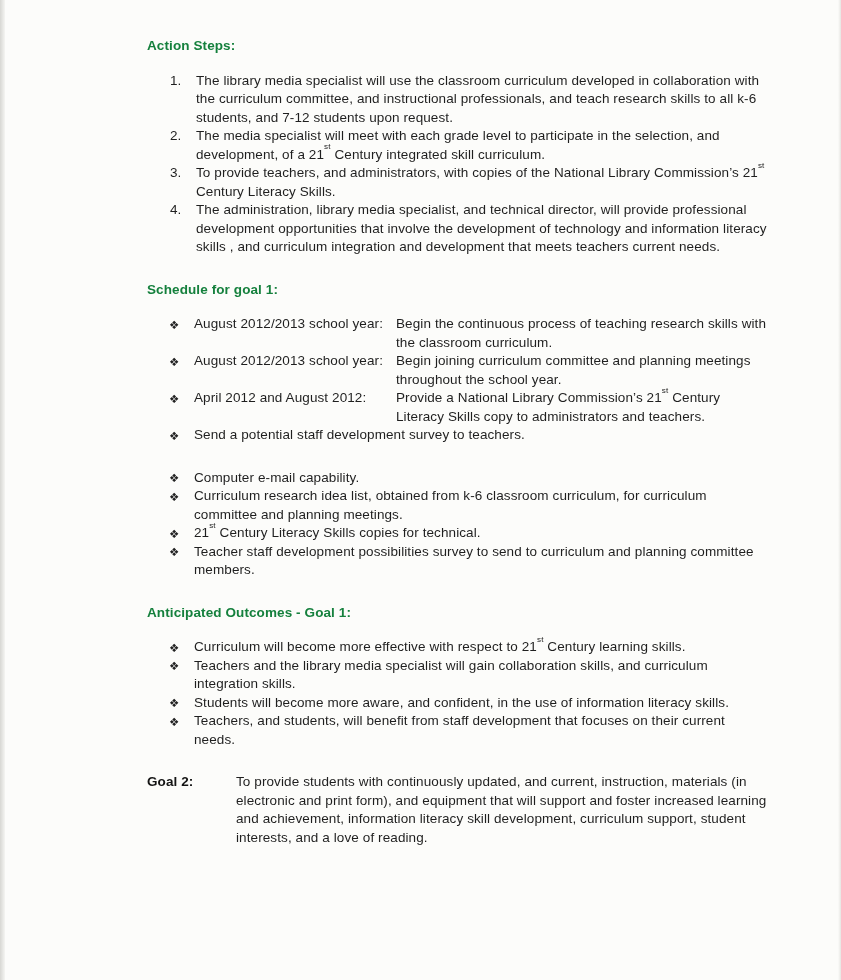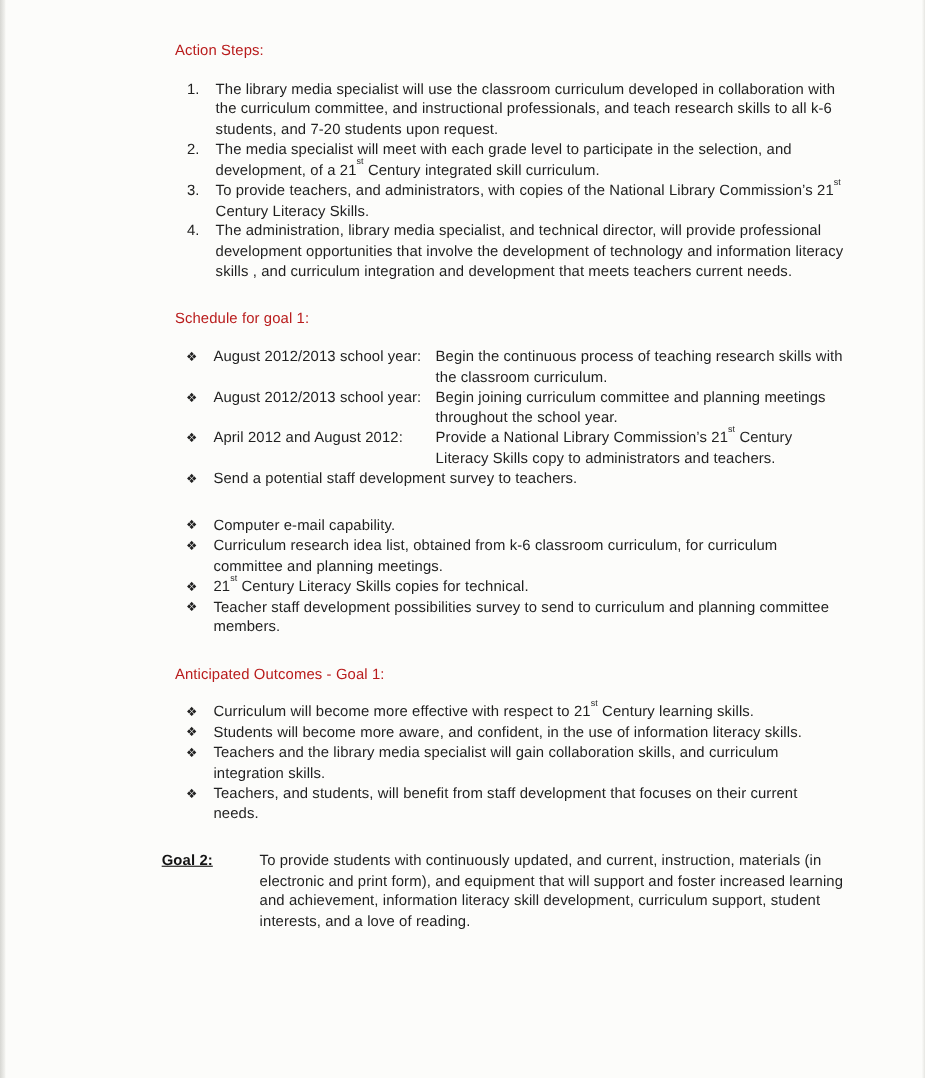--- a/index.html
+++ b/index.html
@@ -27,21 +27,21 @@
     left: 147px;
     top: 37px;
     width: 622px;
     font-size: 13.5px;
     line-height: 18.5px;
     color: var(--ink, #1f1f1f);
     letter-spacing: 0.1px;
   }
 
   section { margin-bottom: 24px; }
-  .heading { margin: 0 0 16px 12px; font-weight: 400; color: #b91c1c; }
+  .heading { margin: 0 0 16px 0; font-weight: 700; color: #15803d; }
 
   sup { font-size: 0.6em; line-height: 0; position: relative; top: -0.45em; }
 
   
   ol.numlist { list-style: none; }
   ol.numlist > li {
     position: relative;
     padding-left: 49px;
     counter-increment: n;
   }
@@ -67,36 +67,36 @@
     color: #222;
   }
 
   
   ul.sched > li { display: flex; }
   .sd { flex: 0 0 202px; padding-right: 6px; }
   .sx { flex: 1; }
 
   
   .goal-row { display: flex; }
-  .goal-label { flex: 0 0 49px; font-weight: 700; color: #141414; text-decoration: underline; }
+  .goal-label { flex: 0 0 49px; font-weight: 700; color: #141414; }
   .goal-text { flex: 1; margin-left: 40px; }
 </style>
 </head>
 <body>
 
 <div class="page">
   <div class="edge-left"></div>
   <div class="edge-right"></div>
 
   <div class="content">
 
     <section>
       <p class="heading">Action Steps:</p>
       <ol class="numlist">
-          <li>The library media specialist will use the classroom curriculum developed in collaboration with the curriculum committee, and instructional professionals, and teach research skills to all k-6 students, and 7-20 students upon request.</li>
+          <li>The library media specialist will use the classroom curriculum developed in collaboration with the curriculum committee, and instructional professionals, and teach research skills to all k-6 students, and 7-12 students upon request.</li>
           <li><span>The media specialist will meet with each grade level to participate in the selection, and development, of a 21</span><sup>st</sup><span> Century integrated skill curriculum.</span></li>
           <li><span>To provide teachers, and administrators, with copies of the National Library Commission’s 21</span><sup>st</sup><span> Century Literacy Skills.</span></li>
           <li>The administration, library media specialist, and technical director, will provide professional development opportunities that involve the development of technology and information literacy skills , and curriculum integration and development that meets teachers current needs.</li>
         </ol>
     </section>
 
     <section>
       <p class="heading">Schedule for goal 1:</p>
       <ul class="bullist sched">
           <li>
@@ -123,22 +123,22 @@
           <li>Curriculum research idea list, obtained from k-6 classroom curriculum, for curriculum committee and planning meetings.</li>
           <li><span>21</span><sup>st</sup><span> Century Literacy Skills copies for technical.</span></li>
           <li>Teacher staff development possibilities survey to send to curriculum and planning committee members.</li>
         </ul>
     </section>
 
     <section>
       <p class="heading">Anticipated Outcomes - Goal 1:</p>
       <ul class="bullist">
           <li><span>Curriculum will become more effective with respect to 21</span><sup>st</sup><span> Century learning skills.</span></li>
+          <li>Teachers and the library media specialist will gain collaboration skills, and curriculum integration skills.</li>
           <li>Students will become more aware, and confident, in the use of information literacy skills.</li>
-          <li>Teachers and the library media specialist will gain collaboration skills, and curriculum integration skills.</li>
           <li>Teachers, and students, will benefit from staff development that focuses on their current needs.</li>
         </ul>
     </section>
 
     <section class="goal-row">
       <span class="goal-label">Goal 2:</span>
       <span class="goal-text">To provide students with continuously updated, and current, instruction, materials (in electronic and print form), and equipment that will support and foster increased learning and achievement, information literacy skill development, curriculum support, student interests, and a love of reading.</span>
     </section>
 
   </div>

